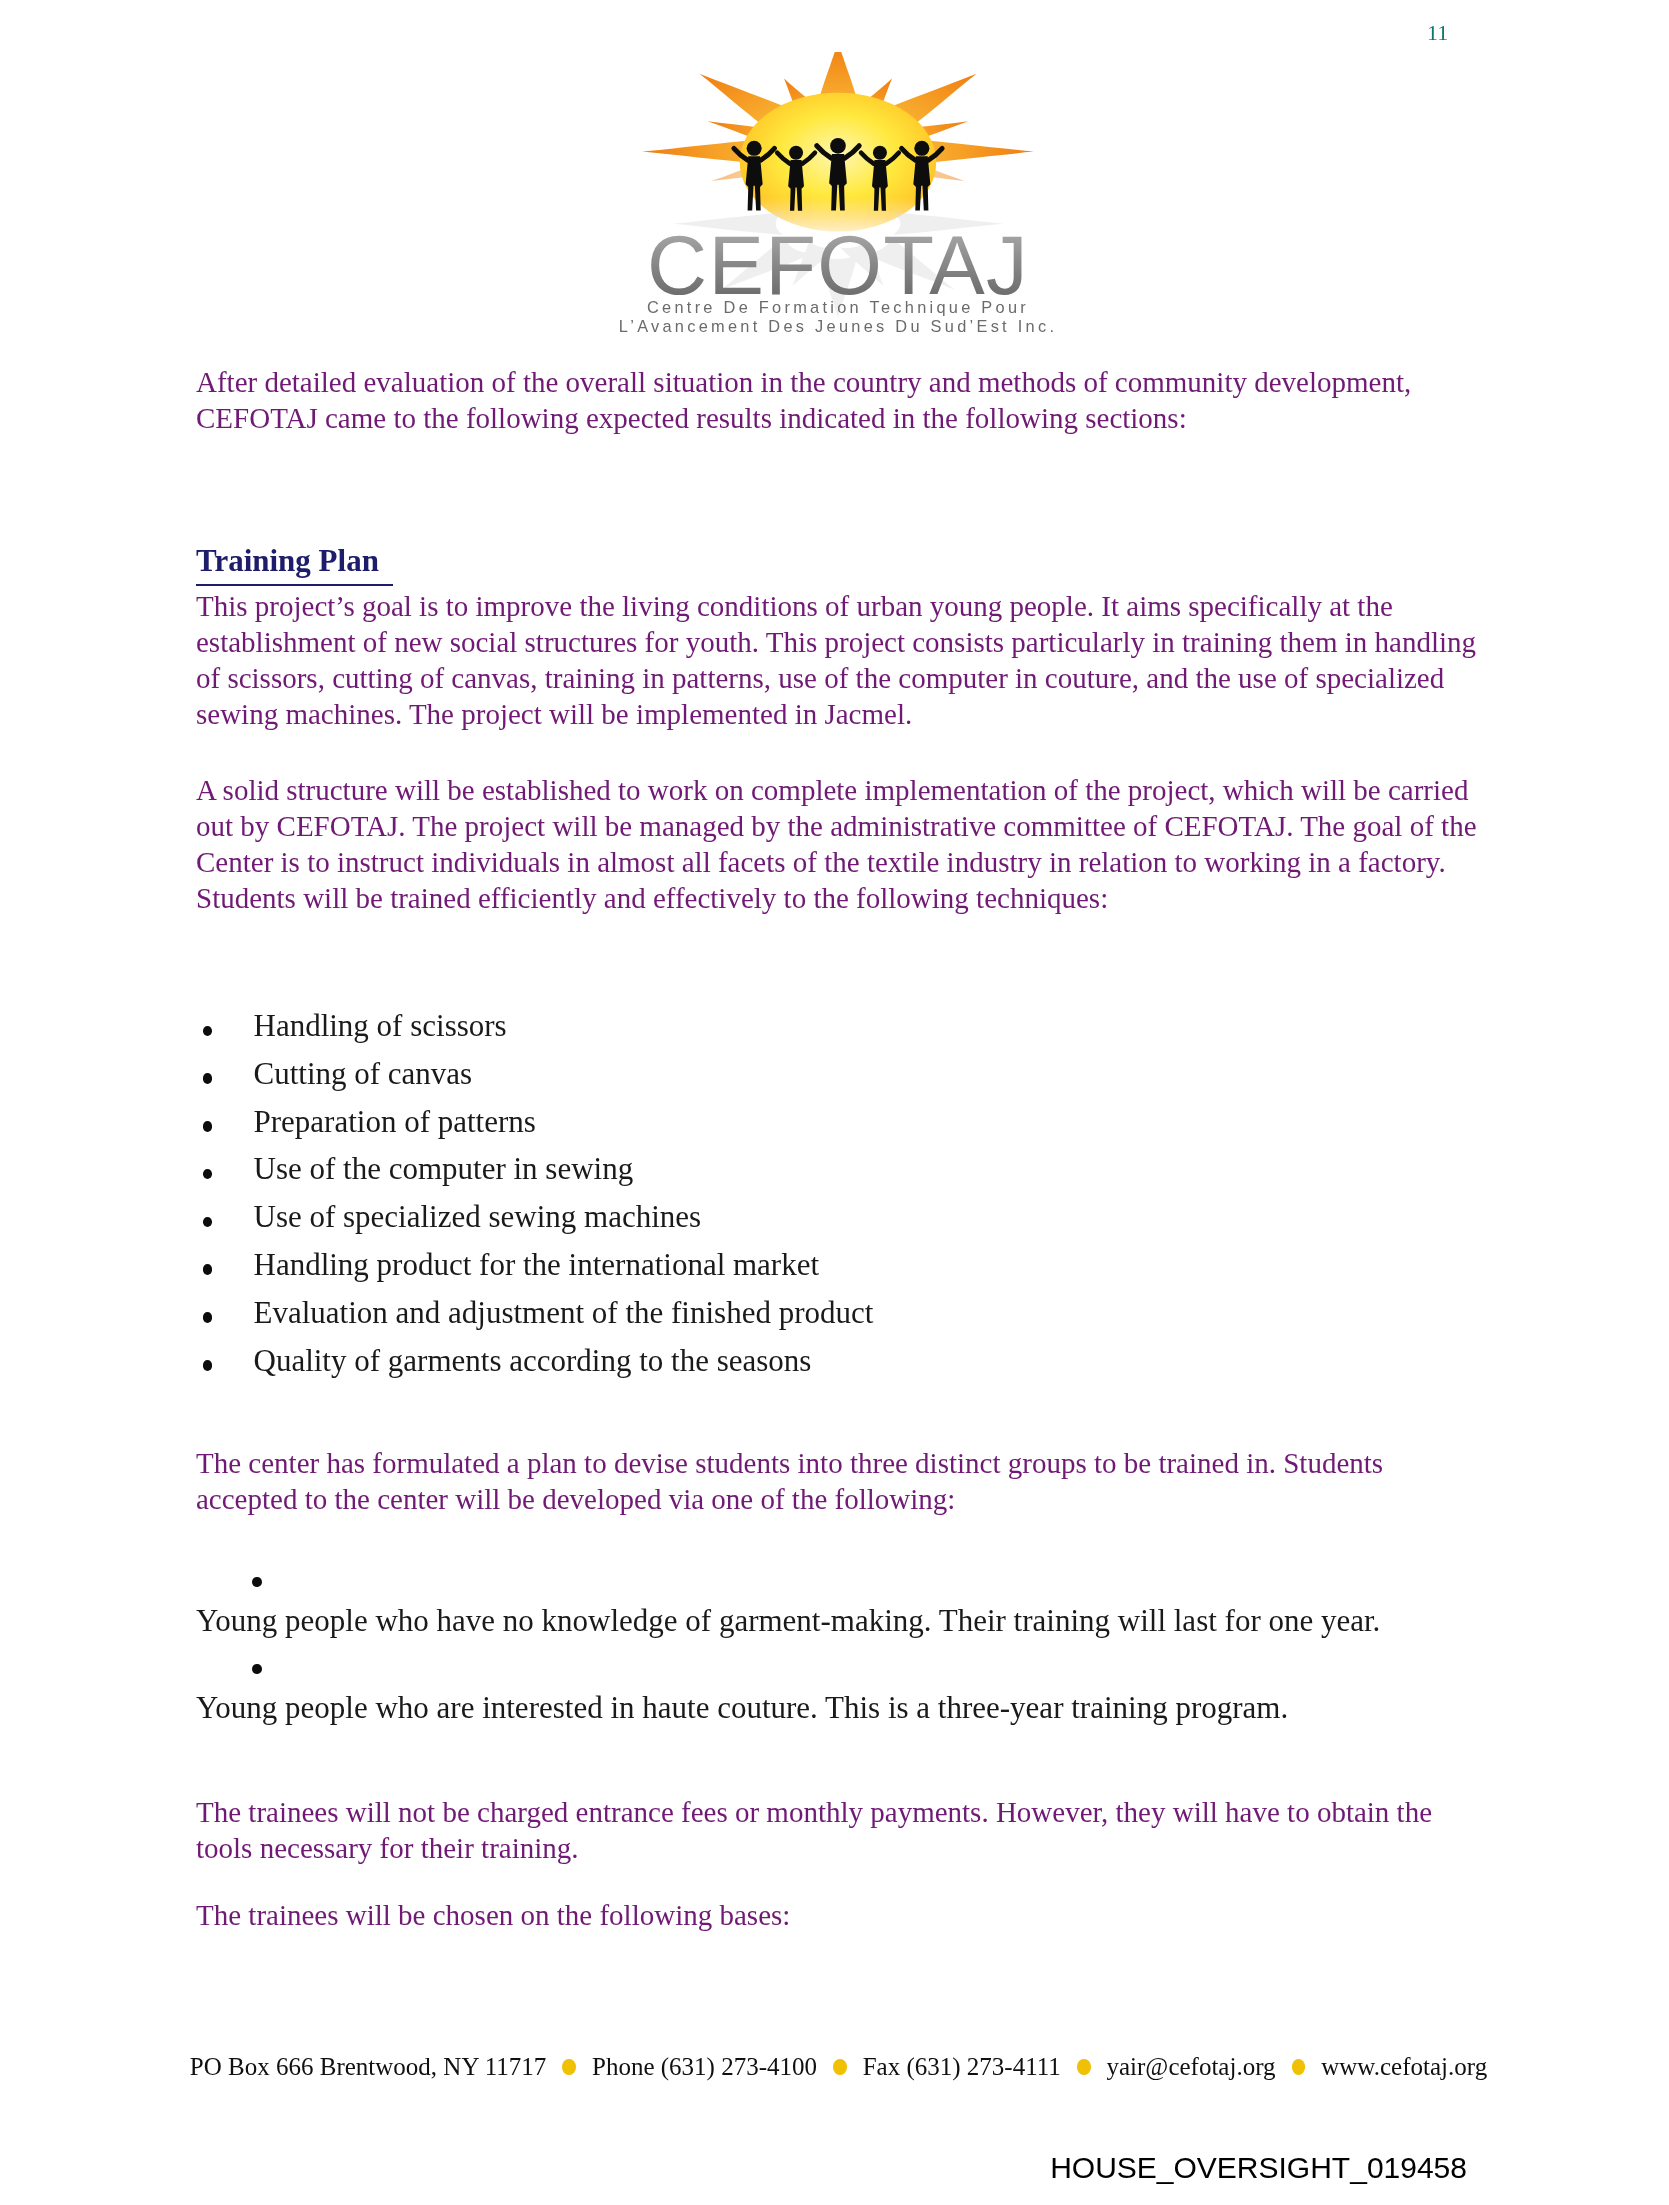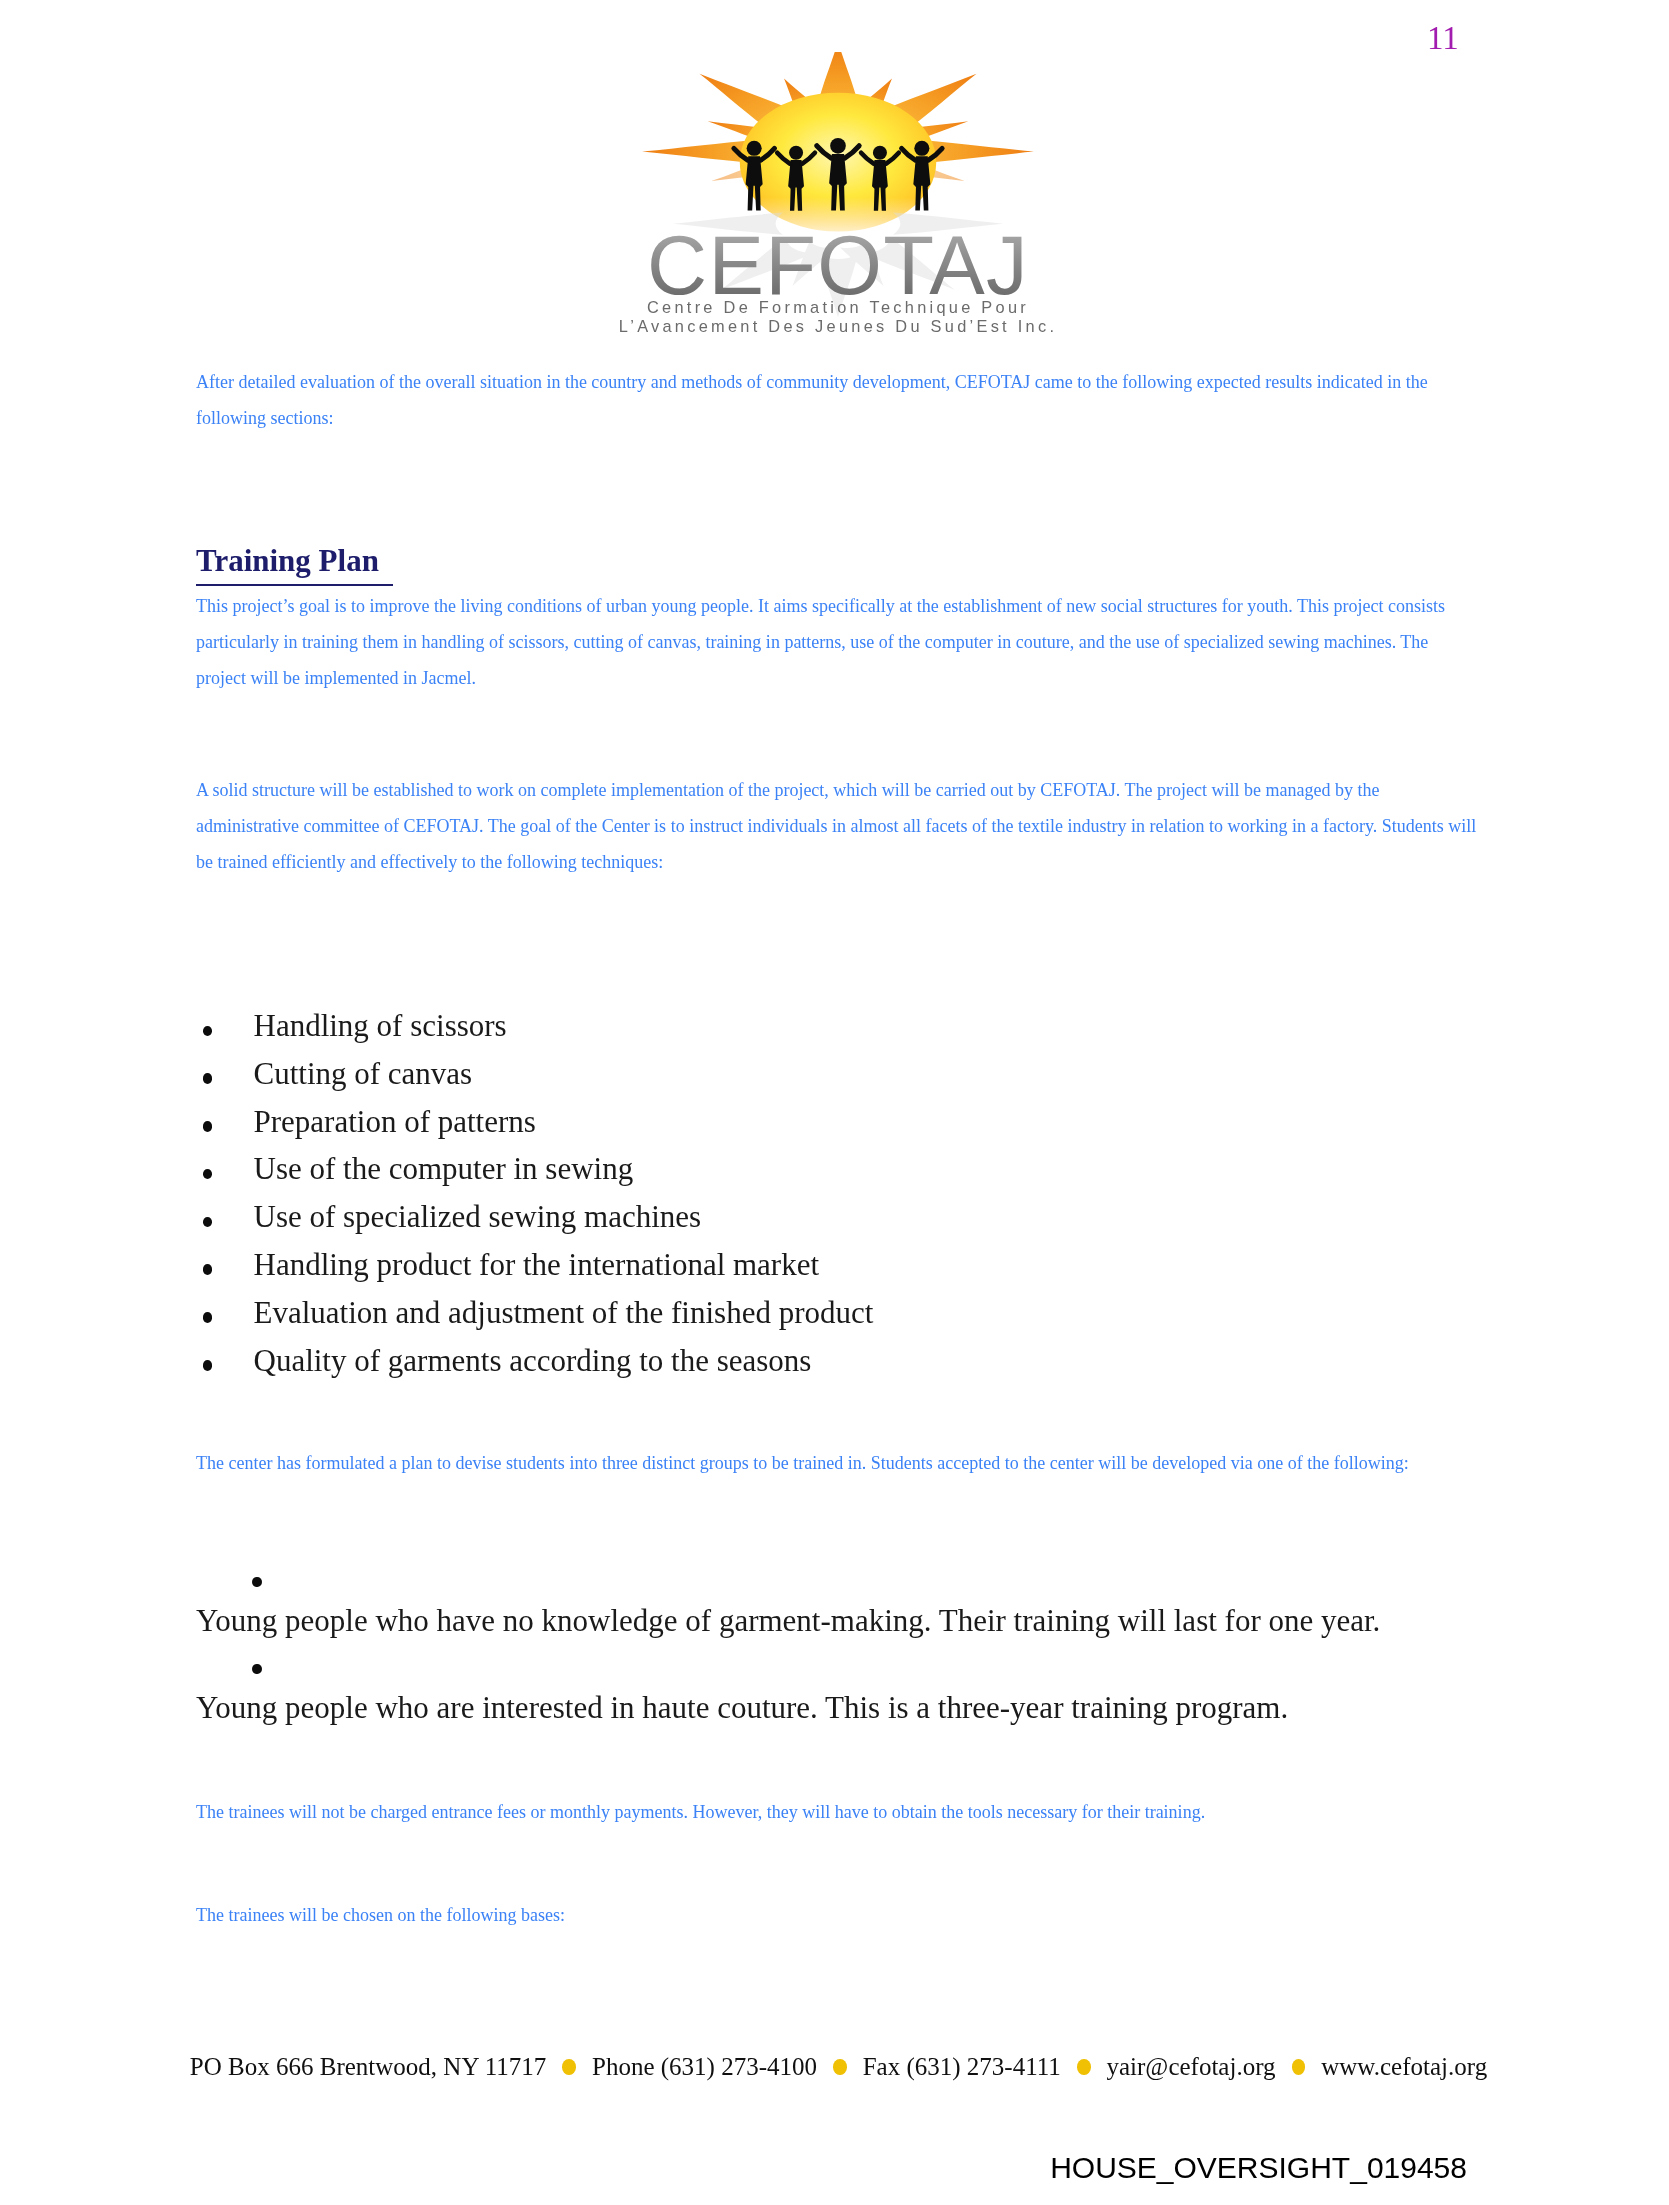--- a/index.html
+++ b/index.html
@@ -7,27 +7,27 @@
     position:relative;
     width:1669px;height:2205px;
     background:#ffffff;
     font-family:"Liberation Serif", serif;
     color:#1b1b1b;
     overflow:hidden;
   }
   .abs{position:absolute;}
   .page-number{
     left:1427px;top:19.6px;
-    font-size:33px;color:#a21caf;
+    font-size:22px;color:#0f766e;
   }
   .logo-wrap{left:612px;top:52px;width:452px;height:287px;}
   .body-text{
     left:196px;width:1283px;
-    font-size:18px;line-height:36px;
-    color:#3b82f6;
+    font-size:29px;line-height:36px;
+    color:#701a75;
     text-align:left;
   }
   .p1{top:364px;}
   .heading-block{left:196px;top:504px;}
   .heading-text{
     display:inline-block;
     font-size:31px;font-weight:bold;
     color:#1d1d6b;
     border-bottom:2.6px solid #1d1d6b;
     padding-right:14.4px;

